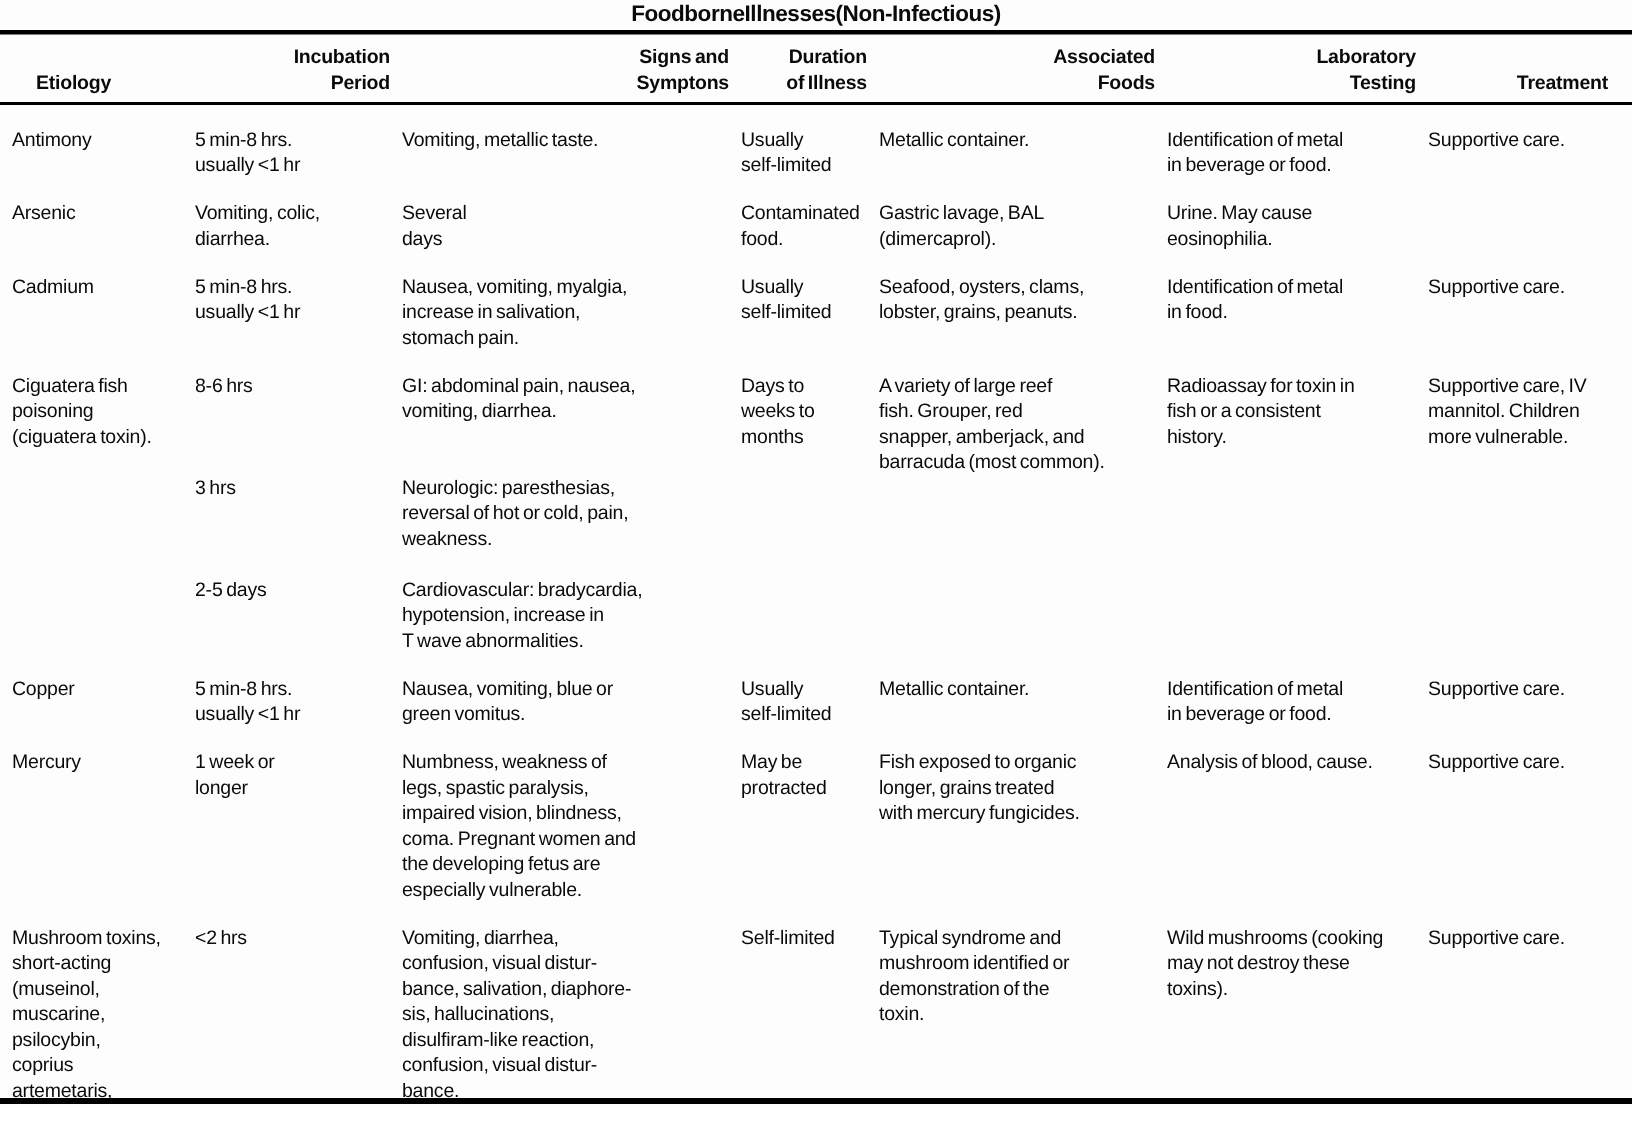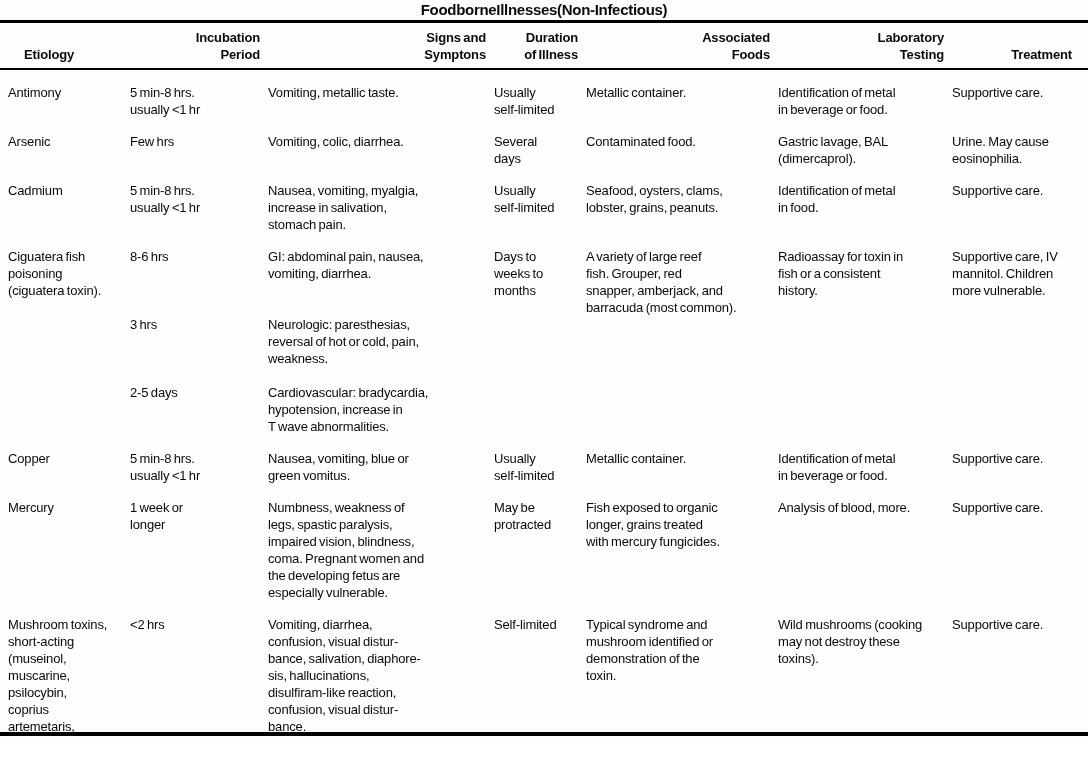--- a/index.html
+++ b/index.html
@@ -98,21 +98,20 @@
       <div class="cell">Usually
 self-limited</div>
       <div class="cell">Metallic container.</div>
       <div class="cell">Identification of metal
 in beverage or food.</div>
       <div class="cell">Supportive care.</div>
     </div>
 
     <div class="grid trow">
       <div class="cell">Arsenic</div>
-      <div class="cell">Few hrs</div>
       <div class="cell">Vomiting, colic, diarrhea.</div>
       <div class="cell">Several
 days</div>
       <div class="cell">Contaminated food.</div>
       <div class="cell">Gastric lavage, BAL
 (dimercaprol).</div>
       <div class="cell">Urine. May cause
 eosinophilia.</div>
     </div>
 
@@ -193,21 +192,21 @@
 legs, spastic paralysis,
 impaired vision, blindness,
 coma. Pregnant women and
 the developing fetus are
 especially vulnerable.</div>
       <div class="cell">May be
 protracted</div>
       <div class="cell">Fish exposed to organic
 longer, grains treated
 with mercury fungicides.</div>
-      <div class="cell">Analysis of blood, more.</div>
+      <div class="cell">Analysis of blood, cause.</div>
       <div class="cell">Supportive care.</div>
     </div>
 
     <div class="grid trow">
       <div class="cell">Mushroom toxins,
 short-acting
 (museinol,
 muscarine,
 psilocybin,
 coprius

